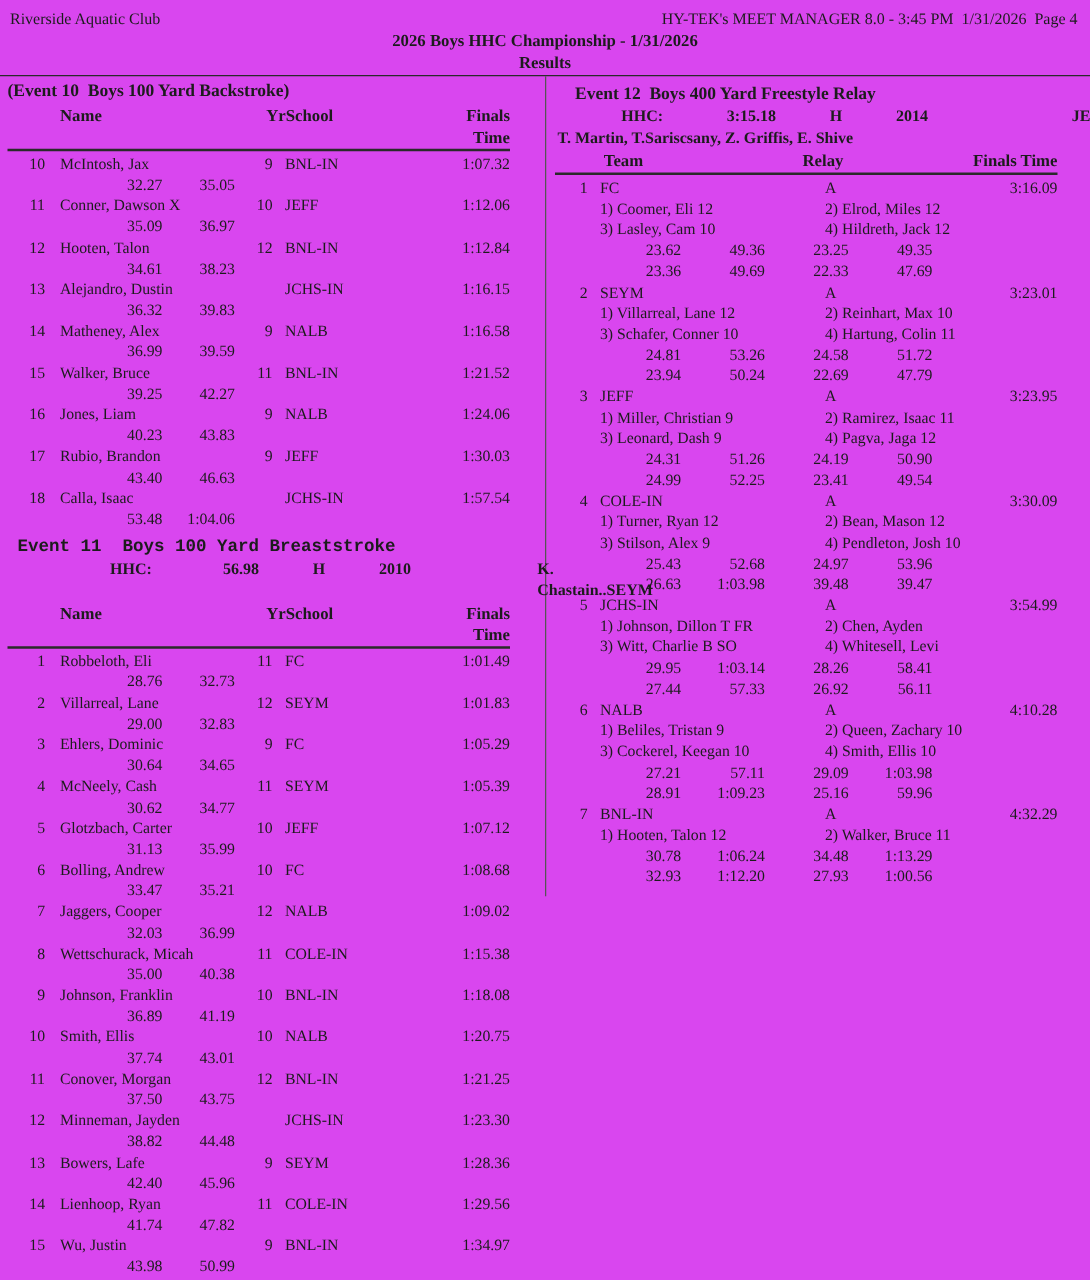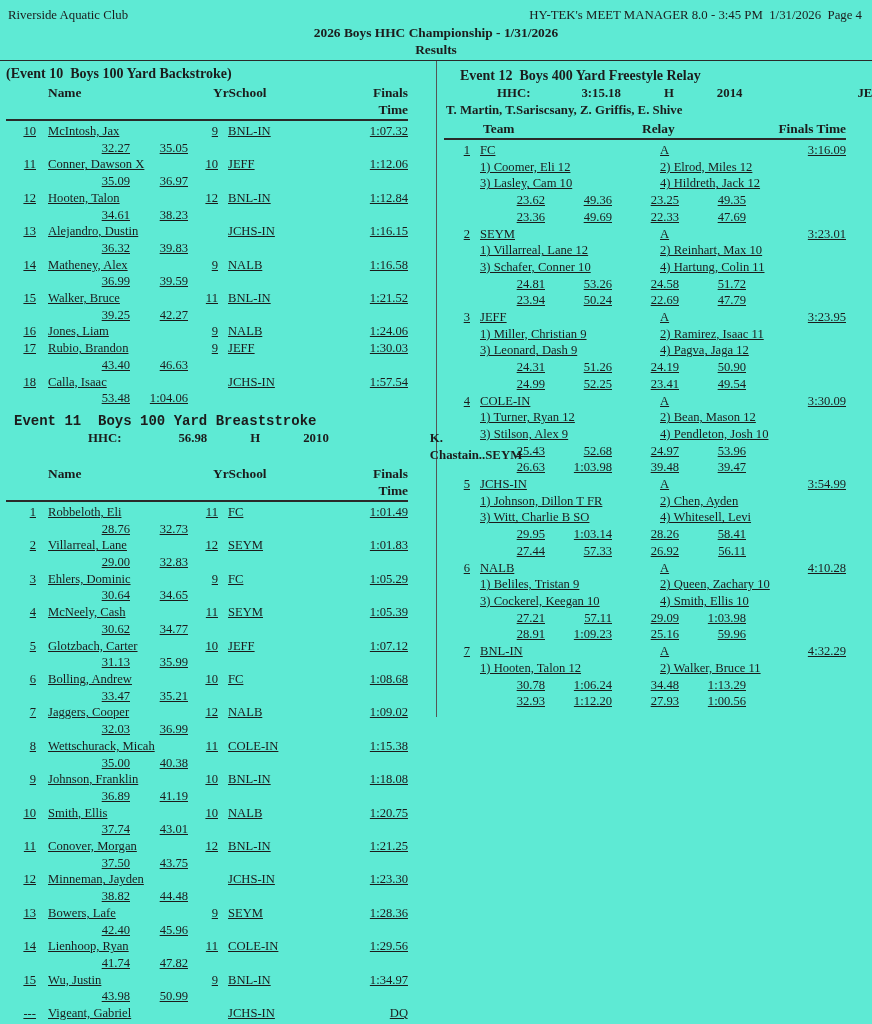--- a/index.html
+++ b/index.html
@@ -1,19 +1,19 @@
 <!DOCTYPE html>
 <html><head>
 <meta charset="utf-8">
 <style>
   html,body{margin:0;padding:0;background:#fff;}
   .page{
     position:relative;
     width:872px;height:1024px;
-    background:#5eead4;
+    background:#d946ef;
     color:#1c1c1c;
     font-family:"Liberation Serif","DejaVu Serif",serif;
     font-size:12.6px;
     overflow:hidden;
   }
   .pre{white-space:pre-wrap;}
   
   .top-line{
     display:flex;justify-content:space-between;
     padding:8px 10px 0 8px;
@@ -66,21 +66,21 @@
   .r-main .place{width:30px;text-align:right;flex:none;}
   .r-main .name{width:150px;margin-left:12px;flex:none;}
   .r-main .yr{width:20px;text-align:right;flex:none;}
   .r-main .school{width:110px;margin-left:10px;flex:none;}
   .r-main .time{flex:1;text-align:right;}
   .r-splits{display:flex;line-height:16.7px;padding-left:72px;}
   .r-splits span{width:52px;text-align:right;flex:none;}
   .r-splits span + span{margin-left:0;}
   .r-splits .s2{width:58px;}
   
-  .tbody{margin-top:2px;text-decoration:underline;}
+  .tbody{margin-top:2px;}
   
   .relay-main{display:flex;line-height:16.7px;}
   .relay-main .place{width:26px;text-align:right;flex:none;}
   .relay-main .team{width:180px;margin-left:10px;flex:none;}
   .relay-main .relay{width:120px;flex:none;}
   .relay-main .time{flex:1;text-align:right;}
   .relay-swimmers{display:flex;line-height:16.7px;padding-left:36px;}
   .relay-swimmers .sw1{width:180px;flex:none;}
   .relay-swimmers .sw2{flex:1;}
   .relay-splits{display:flex;line-height:16.7px;padding-left:34px;}
@@ -190,20 +190,24 @@
                 <span class="s2">42.27</span>
               </div>
             </div>
             <div class="res">
               <div class="r-main">
                 <span class="place">16</span>
                 <span class="name">Jones, Liam</span>
                 <span class="yr">9</span>
                 <span class="school">NALB</span>
                 <span class="time">1:24.06</span>
+              </div>
+              <div class="r-splits">
+                <span class="s1">40.23</span>
+                <span class="s2">43.83</span>
               </div>
             </div>
             <div class="res">
               <div class="r-main">
                 <span class="place">17</span>
                 <span class="name">Rubio, Brandon</span>
                 <span class="yr">9</span>
                 <span class="school">JEFF</span>
                 <span class="time">1:30.03</span>
               </div>

